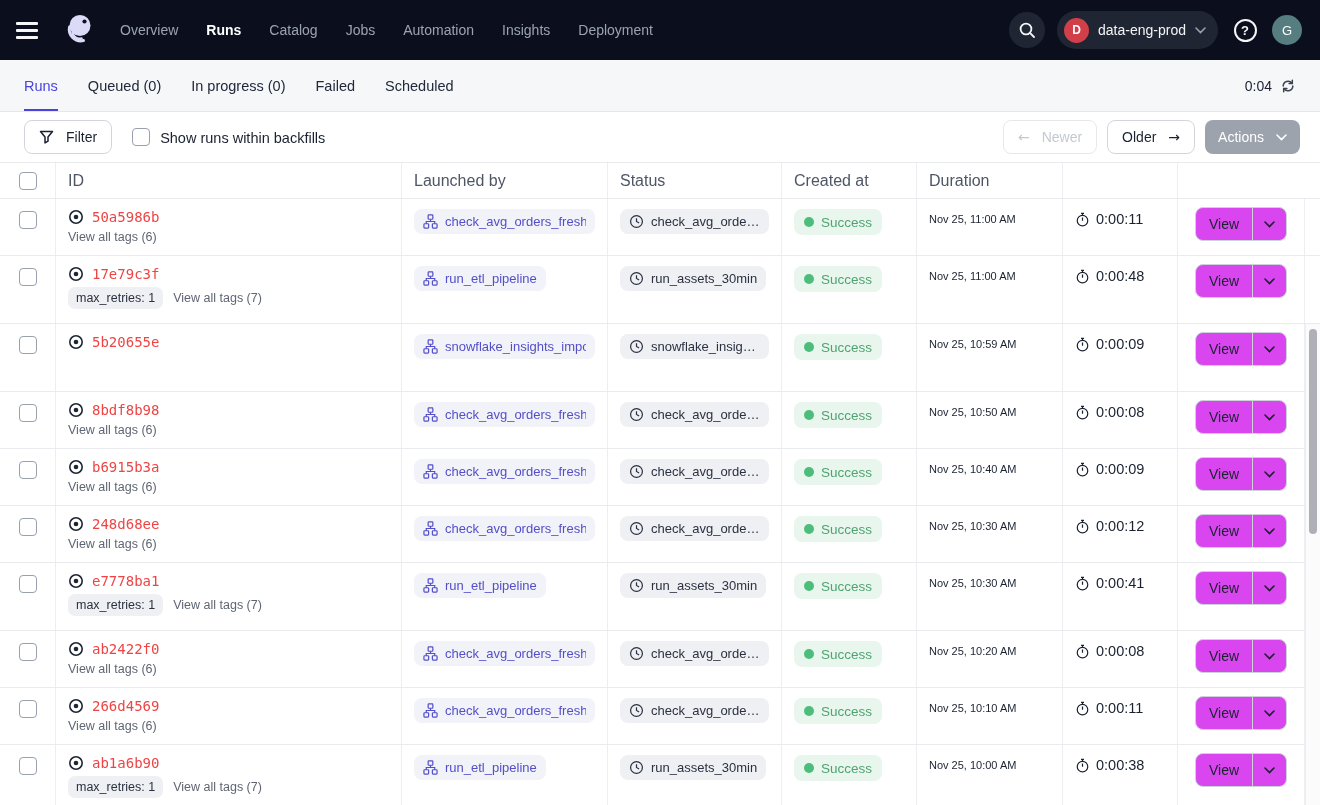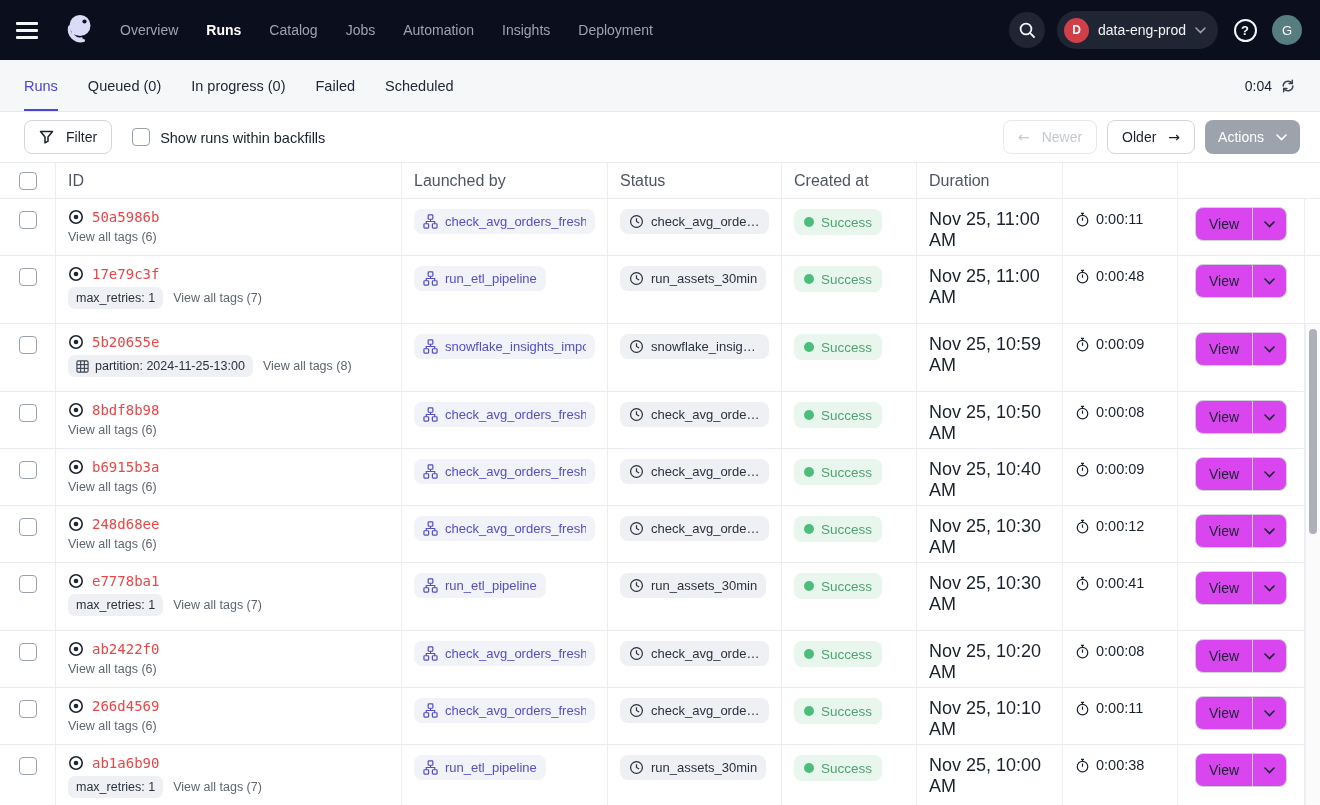--- a/index.html
+++ b/index.html
@@ -61,21 +61,21 @@
   .tags-line { display:flex; align-items:center; gap:10px; margin-top:5px; }
   .view-all { font-size:12.5px; color:#5E6673; text-decoration:none; cursor:pointer; }
   .tag-pill { display:inline-flex; align-items:center; gap:6px; height:22px; padding:10px 8px; border-radius:7px; background:#EFF0F3; font-size:12.5px; color:#2A3140; cursor:pointer; }
   .pill { display:inline-flex; align-items:center; gap:7px; height:25px; padding:0 9px; border-radius:8px; max-width:100%; cursor:pointer; }
   .pill .pill-text { font-size:13px; white-space:nowrap; overflow:hidden; }
   .target-pill { background:#F2F2F9; } .target-pill .pill-text { color:#534FC8; }
   .launched-pill { background:#EFF0F3; } .launched-pill .pill-text { color:#2A3140; text-overflow:ellipsis; }
   .status-pill { background:#E8F6EE; height:26px; padding:0 10px; cursor:default; }
   .status-pill .dot { width:10px; height:10px; border-radius:50%; background:#4CBD7B; }
   .status-pill .status-text { font-size:13.5px; color:#4FA370; }
-  .c-created span { font-size:18px; }
+  .c-created span { font-size:11px; }
   .c-duration { display:flex; align-items:flex-start; gap:6px; padding-top:12px; }
   .c-duration .dur-text { font-size:14.5px; }
   .c-duration svg { margin-top:1px; }
   .c-view { padding-top:8px; display:flex; justify-content:center; }
   .view-group { display:inline-flex; height:34px; border:1px solid #CED2D9; border-radius:8px; overflow:hidden; background:#d946ef; }
   .view-main { border:none; background:none; padding:0 13px; font-size:14px; font-weight:500; color:#1A2230; cursor:pointer; font-family:"Liberation Sans", sans-serif; }
   .view-caret { border:none; background:none; border-left:1px solid #CED2D9; width:34px; display:flex; align-items:center; justify-content:center; cursor:pointer; }
 
   
   .scroll-gutter { position:absolute; top:161px; right:0; width:15px; height:644px; background:#FBFBFC; border-left:1px solid #EDEEF2; }
@@ -351,35 +351,20 @@
     <div class="cell c-id">
       <div class="id-line">
         <span class="icon">
           <svg width="16" height="16" viewBox="0 0 16 16">
                 <circle cx="8" cy="8" r="6.2" stroke="#1E2533" stroke-width="1.6" fill="none"></circle>
                 <circle cx="8" cy="8" r="2.3" fill="#1E2533"></circle>
               </svg>
         </span>
         <a class="run-id">5b20655e</a>
       </div>
-      <div class="tags-line">
-        <span class="tag-pill">
-          <span class="icon tag-grid">
-            <svg width="13" height="13" viewBox="0 0 14 14" fill="none" stroke="#3A4350" stroke-width="1.2">
-                  <rect x="1" y="1" width="12" height="12" rx="1.5"></rect>
-                  <line x1="5" y1="1" x2="5" y2="13"></line>
-                  <line x1="9" y1="1" x2="9" y2="13"></line>
-                  <line x1="1" y1="5" x2="13" y2="5"></line>
-                  <line x1="1" y1="9" x2="13" y2="9"></line>
-                </svg>
-          </span>
-          <span class="tag-text">partition: 2024-11-25-13:00</span>
-        </span>
-        <a class="view-all">View all tags (8)</a>
-      </div>
     </div>
     <div class="cell c-target">
       <span class="pill target-pill">
         <span class="icon">
           <svg width="15" height="15" viewBox="0 0 16 16" fill="none" stroke="#534FC8" stroke-width="1.3">
                 <rect x="5.5" y="1" width="5" height="4.6" rx="0.8"></rect>
                 <rect x="1" y="10.4" width="5" height="4.6" rx="0.8"></rect>
                 <rect x="10" y="10.4" width="5" height="4.6" rx="0.8"></rect>
                 <path d="M8 5.6V8M3.5 10.4V8h9v2.4"></path>
               </svg>

